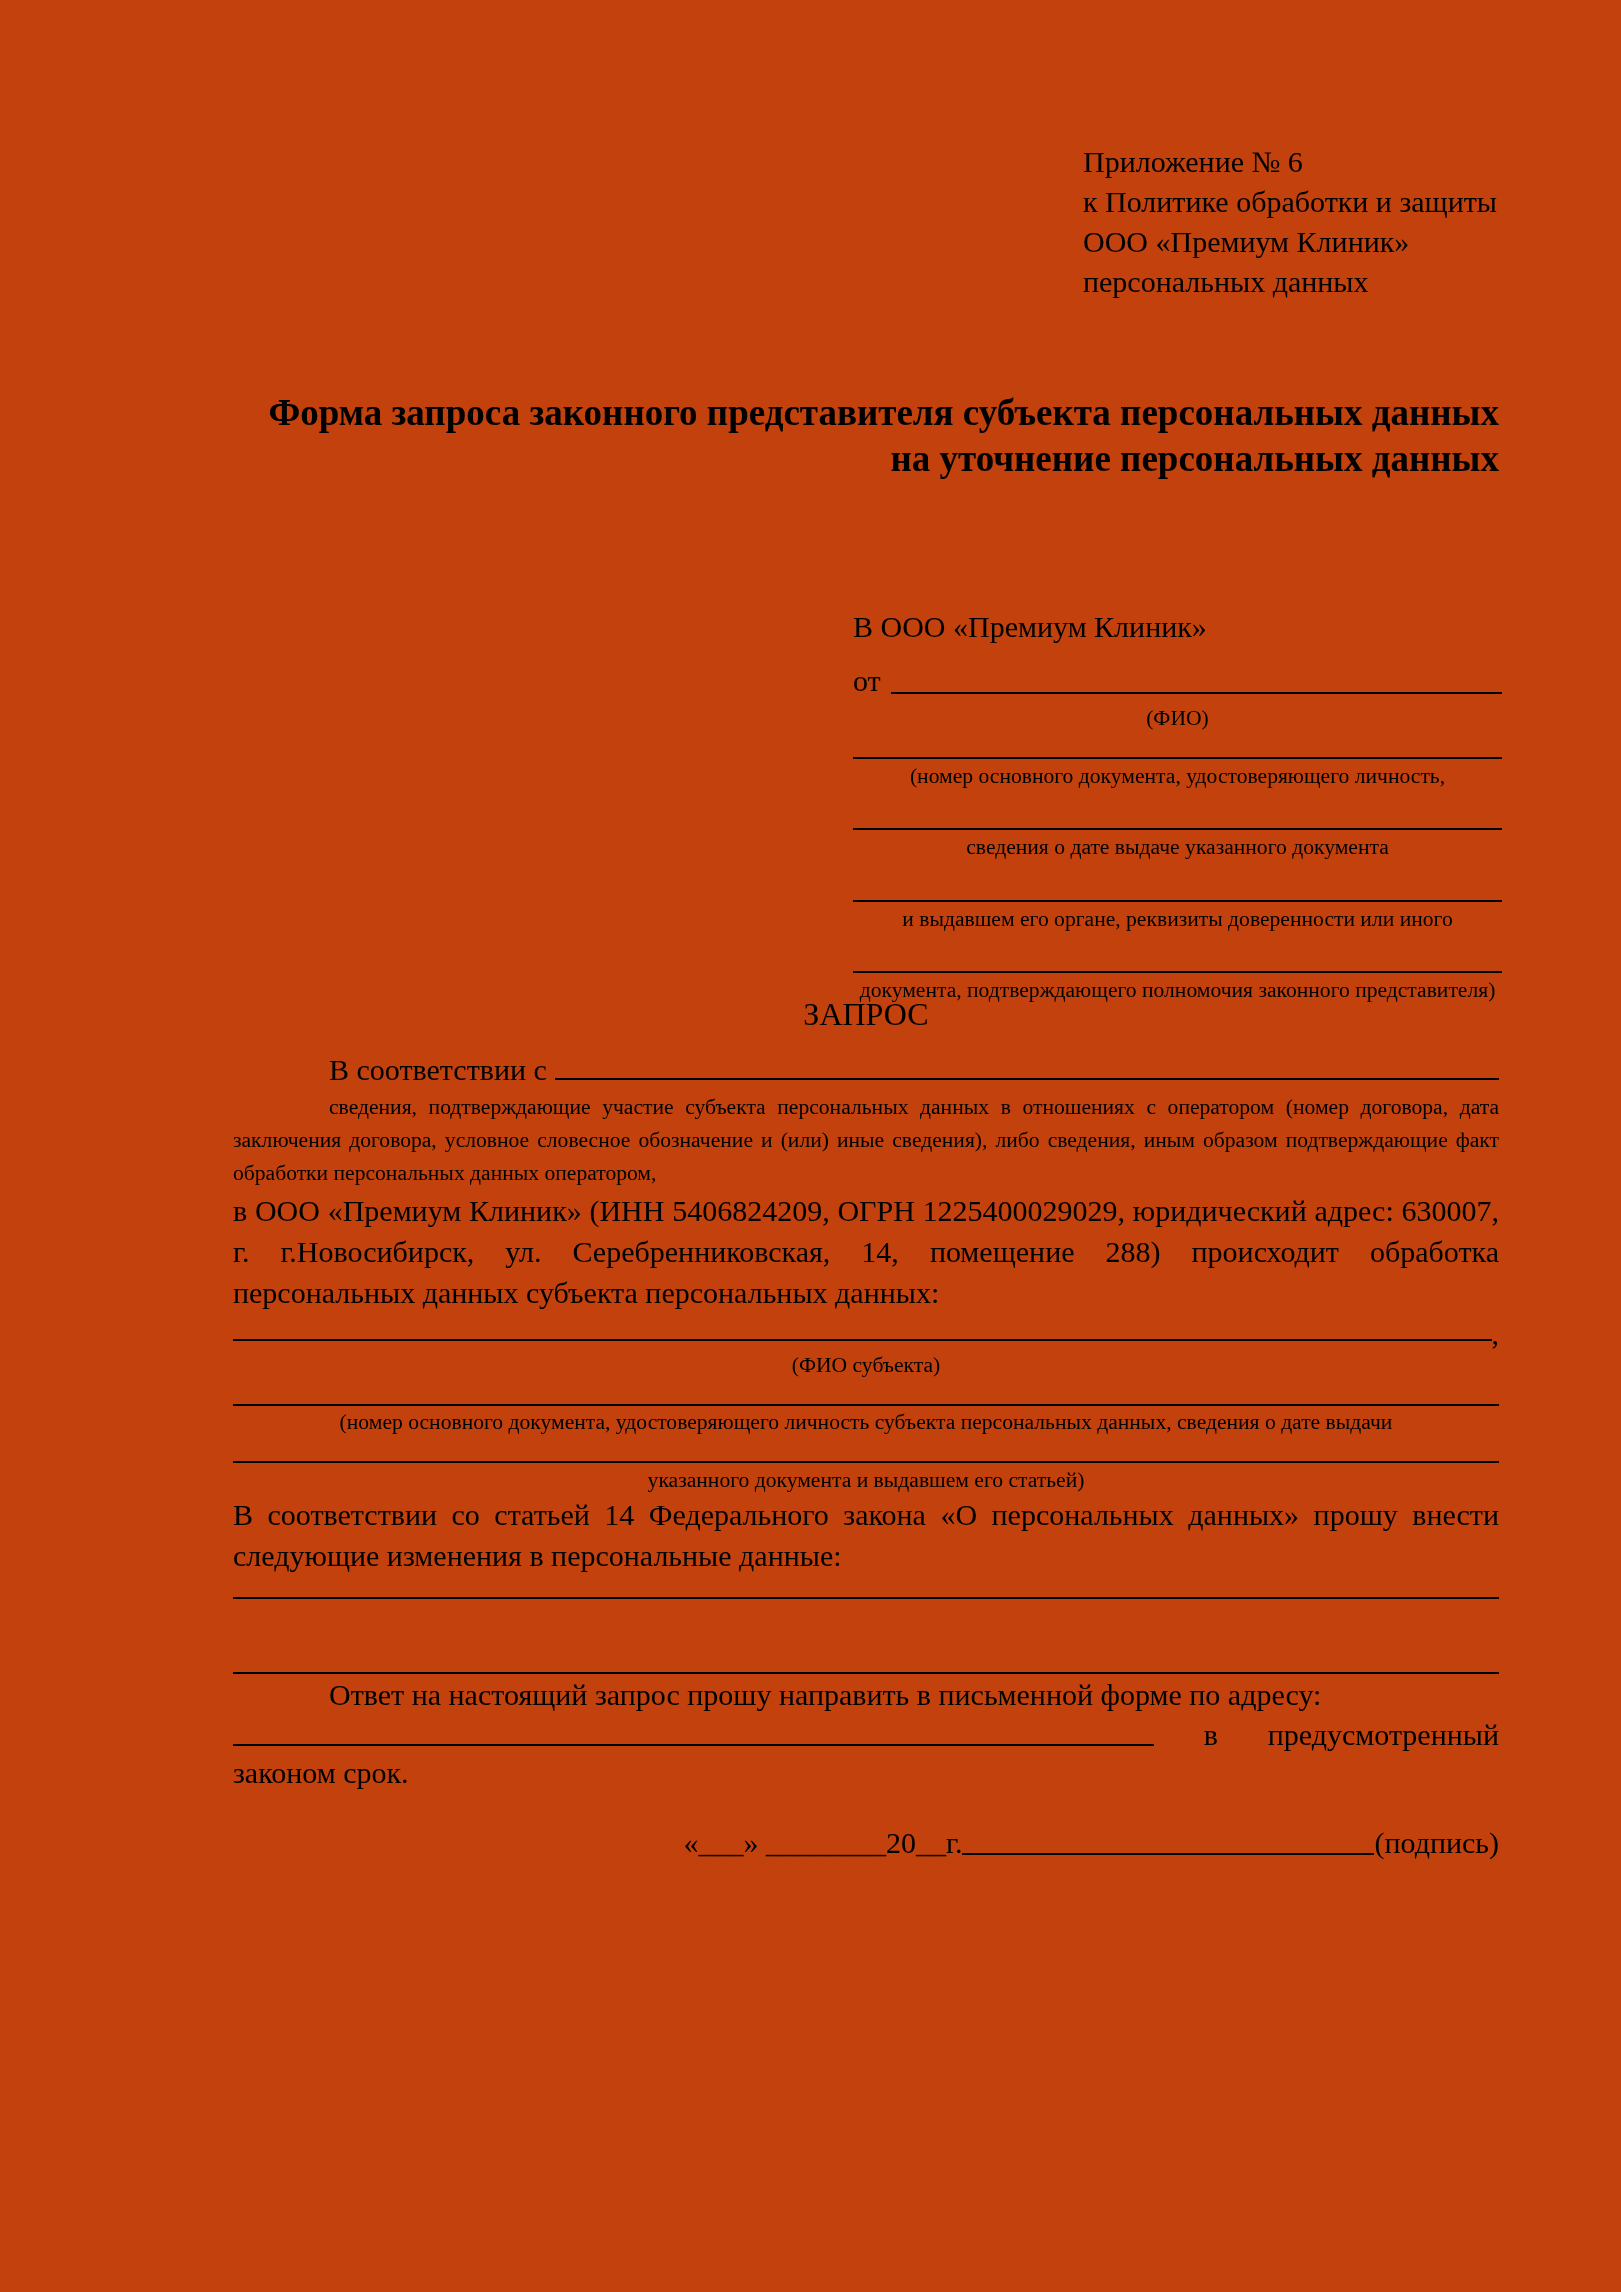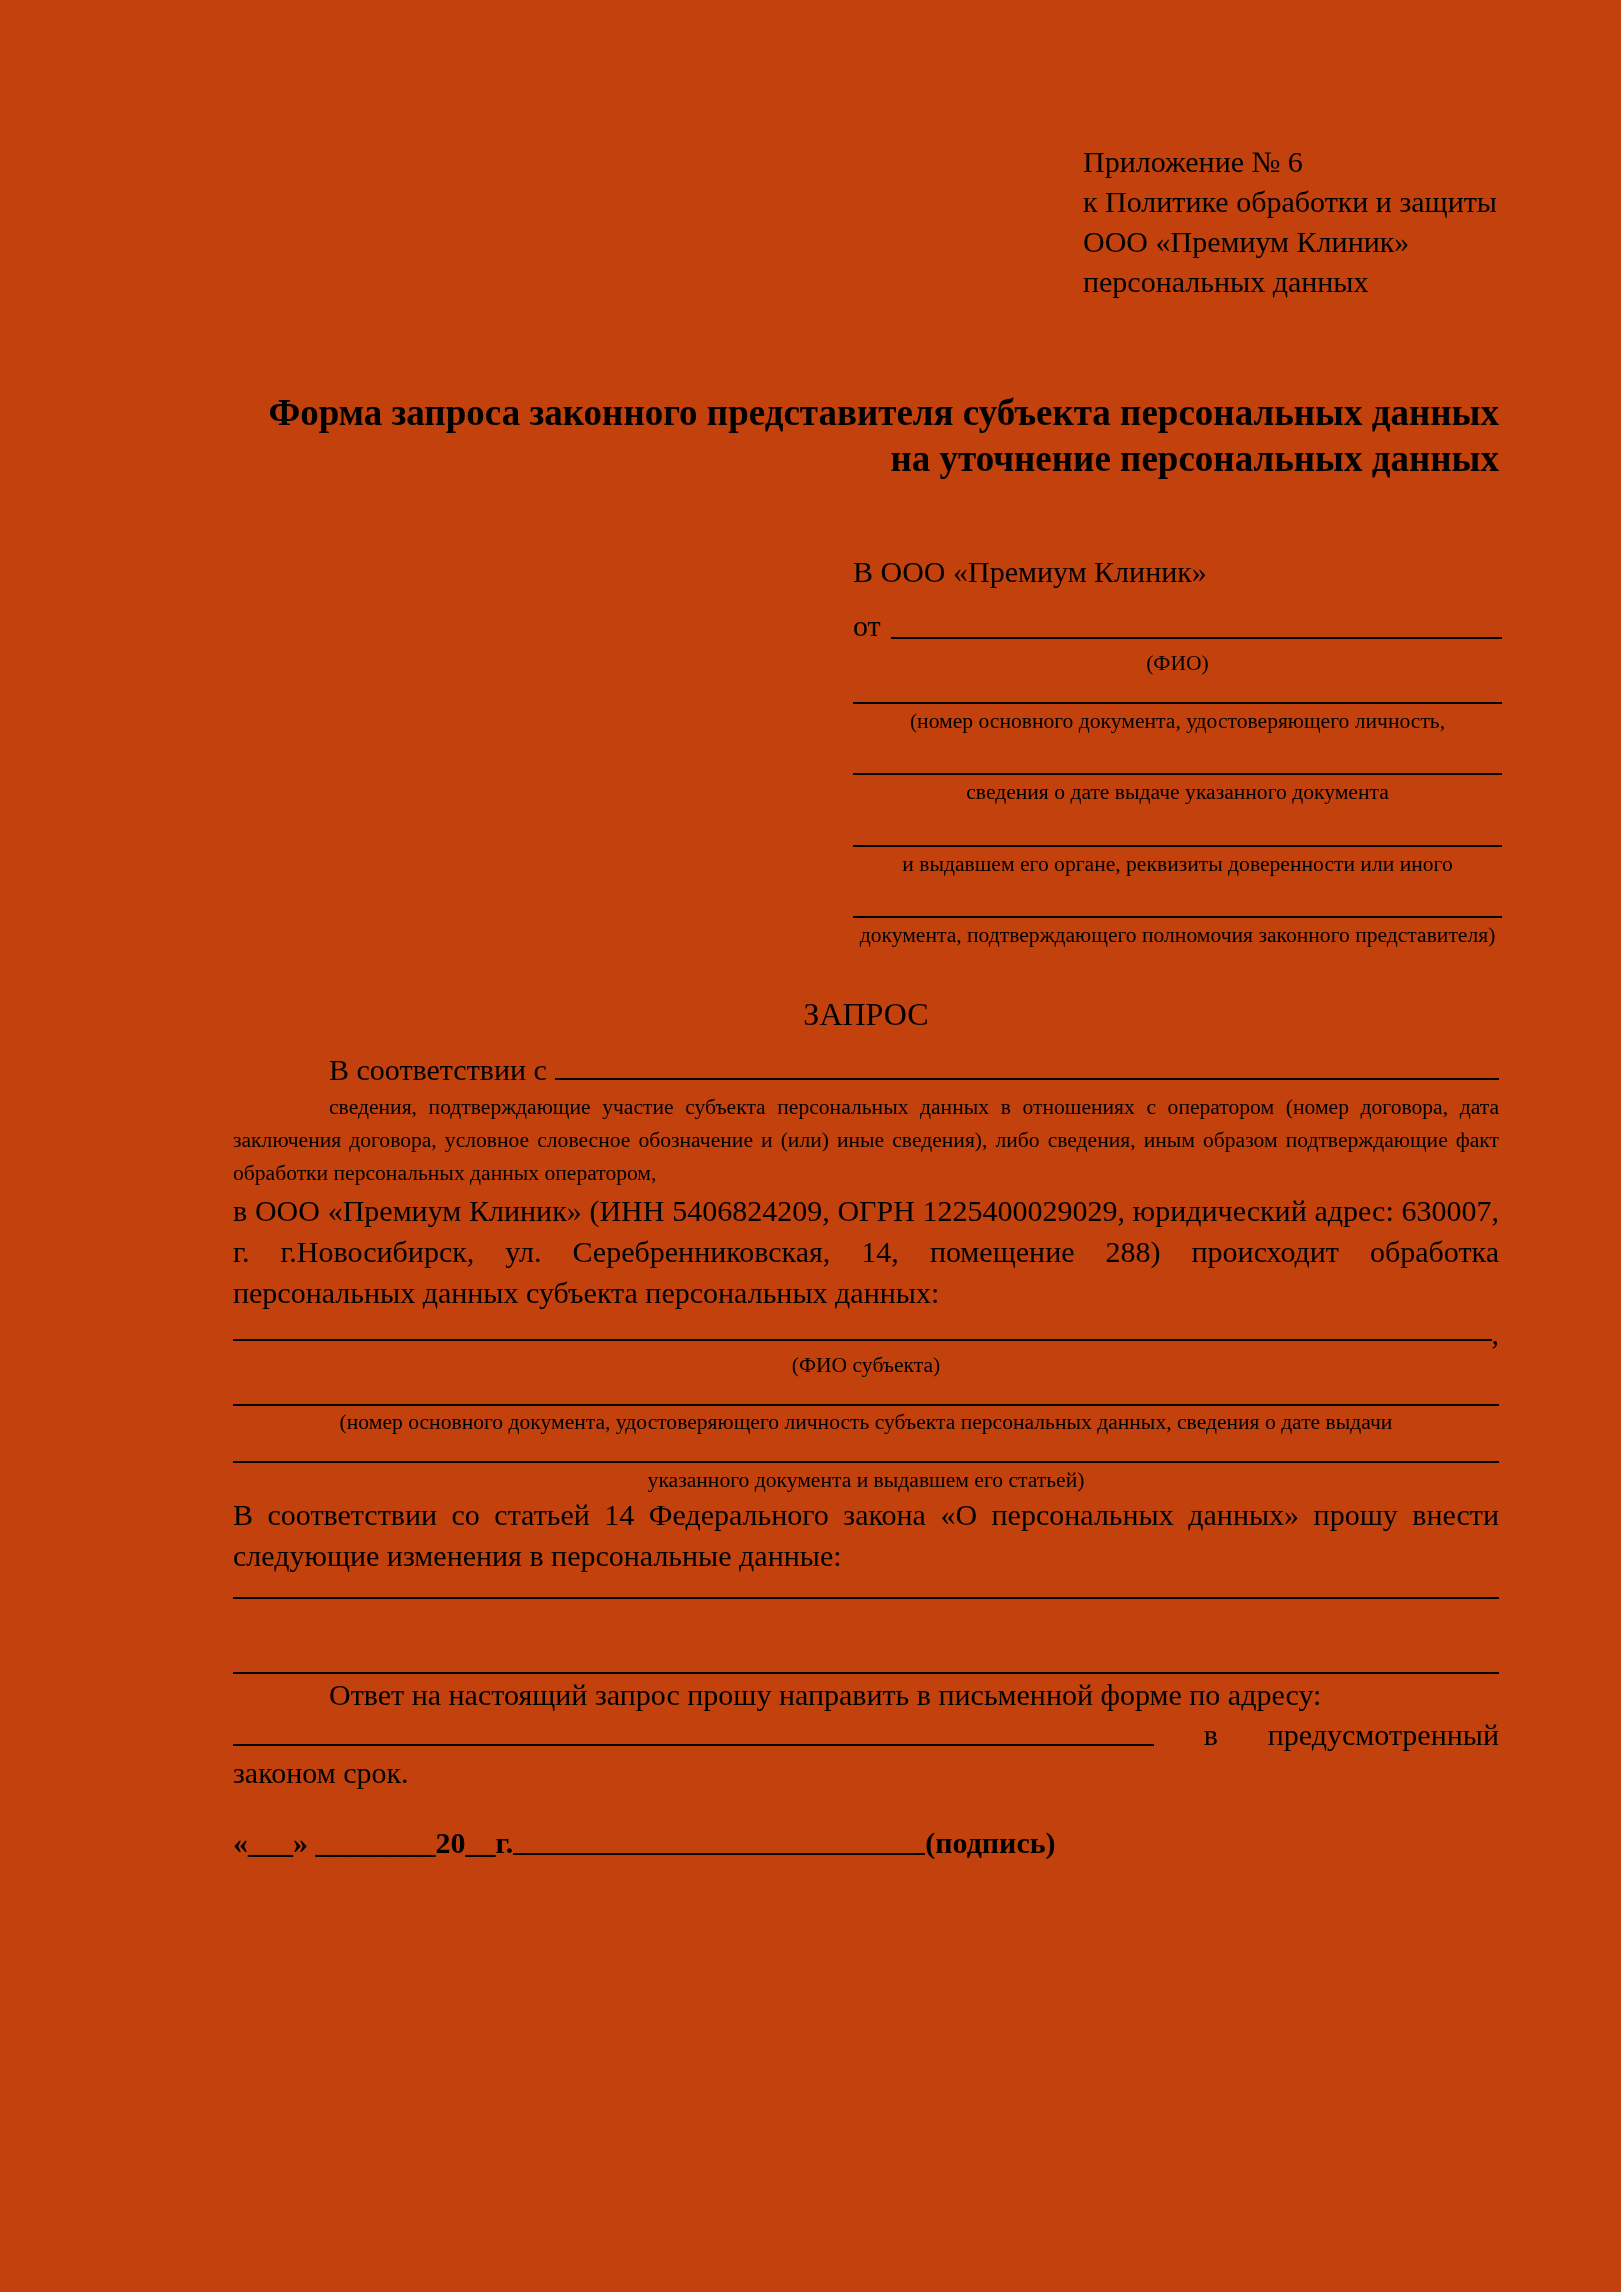--- a/index.html
+++ b/index.html
@@ -16,21 +16,21 @@
     position:absolute; left:1083px; top:142px;
     font-size:30px; line-height:40px; text-align:left;
   }
   
   .title {
     position:absolute; left:233px; top:390px; width:1266px;
     text-align:right; font-weight:bold; font-size:37px; line-height:46px;
   }
   
   .addressee {
-    position:absolute; left:853px; top:551px; width:649px;
+    position:absolute; left:853px; top:606px; width:649px;
     font-size:30px; line-height:41px;
   }
   .row { display:flex; align-items:flex-end; }
   .fill { flex:1 1 auto; border-bottom:2.9px solid #000; margin-bottom:6.9px; }
   .addressee .from-row { margin-top:9px; height:45px; }
   .addressee .from-row > span:first-child { margin-right:9.8px; }
   .cap { font-size:21.6px; line-height:26.5px; text-align:center; margin-top:3.9px; }
   .rule { height:0; border-bottom:2.9px solid #000; }
   .sp1 { margin-top:25.5px; }
   .sp2 { margin-top:39px; }
@@ -51,21 +51,21 @@
   .subj .comma { line-height:29px; }
   .sp3 { margin-top:25.5px; }
   .law { margin-top:5.9px; }
   .big1 { margin-top:21.6px; }
   .big2 { margin-top:73px; }
   .reply-p { margin-top:21.6px; }
   .reply-row { height:37px; justify-content:space-between; }
   .fill2 { flex:0 0 921px; border-bottom:2.9px solid #000; margin-bottom:6.9px; }
   .reply-row span { white-space:nowrap; }
   .tail { margin-top:2px; }
-  .footer-row { margin-top:33px; justify-content:flex-start; align-items:flex-end;font-weight:bold; }
+  .footer-row { margin-top:33px; justify-content:flex-end; align-items:flex-end; }
   .sigwrap { display:flex; align-items:flex-end; }
   .sigline { width:412px; border-bottom:2.9px solid #000; margin-bottom:5.9px; display:inline-block; }
 </style>
 </head>
 <body>
 
 <div class="page">
 
   <div class="appendix">
     <div>Приложение № 6</div>

